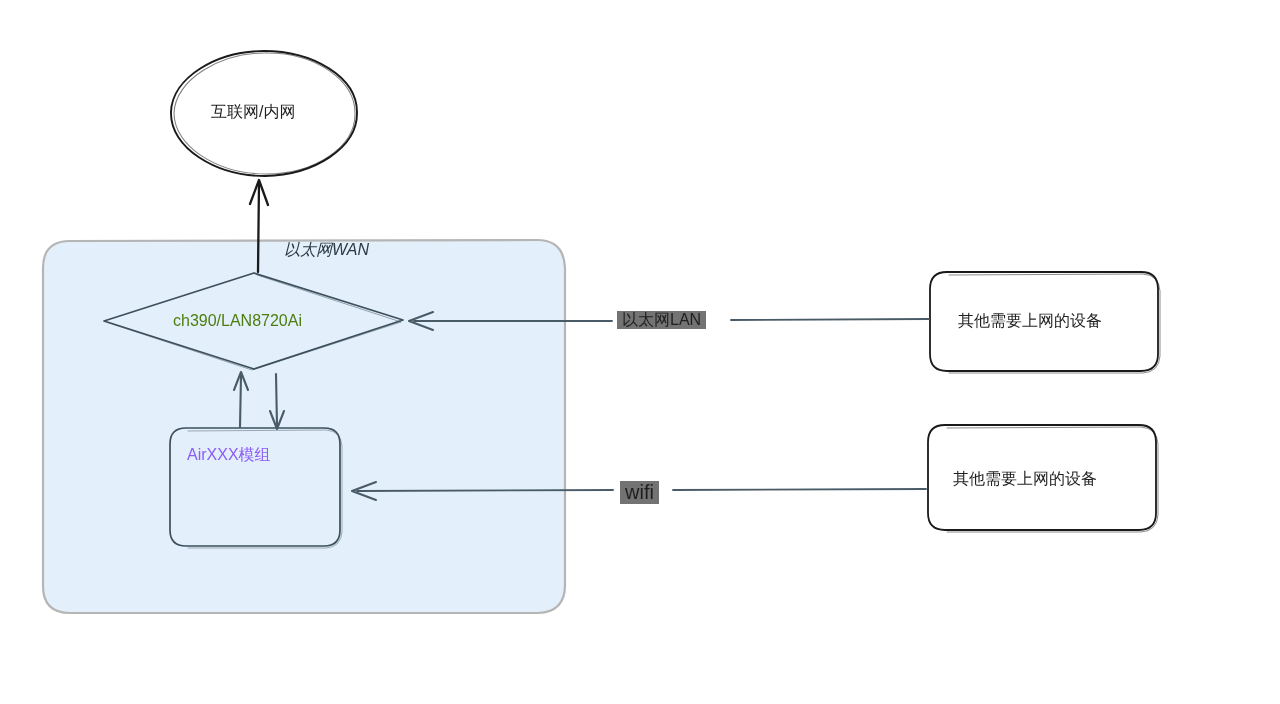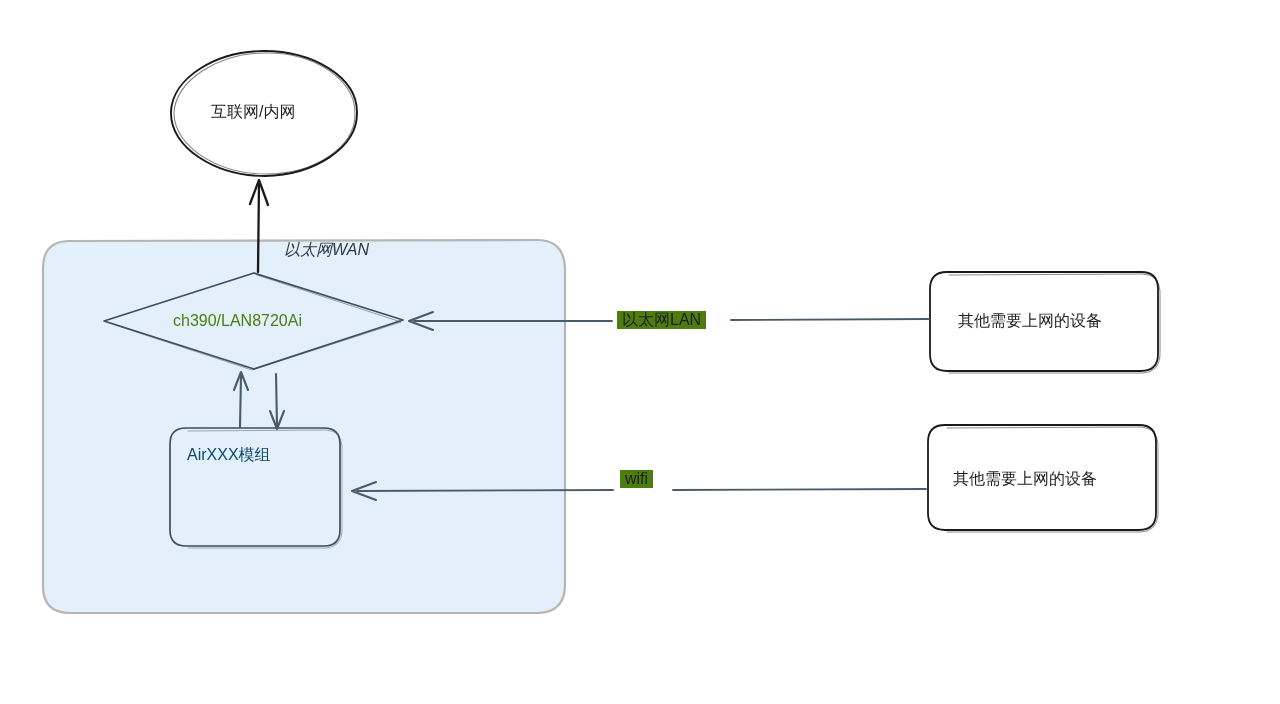--- a/index.html
+++ b/index.html
@@ -42,60 +42,60 @@
   .lbl-diamond {
     left: 173px;
     top: 312px;
     font-size: 16px;
     color: #4d7c0f;
   }
   .lbl-module {
     left: 187px;
     top: 446px;
     font-size: 16px;
-    color: #0c4a6e;
+    color: #8b5cf6;
   }
   .lbl-dev1 {
     left: 958px;
     top: 312px;
     font-size: 16px;
     color: #1f1f1f;
   }
   .lbl-dev2 {
     left: 953px;
     top: 470px;
     font-size: 16px;
     color: #1f1f1f;
   }
   .edge-label {
     position: absolute;
     white-space: nowrap;
     pointer-events: none;
-    background: #4d7c0f;
+    background: #737373;
     line-height: 1.15;
   }
   .lbl-wan {
     left: 284px;
     top: 241px;
     font-size: 16px;
     color: #2b3a45;
     background: transparent;
     font-style: italic;
   }
   .lbl-lan {
     left: 617px;
     top: 311px;
     font-size: 16px;
     color: #1f1f1f;
     padding: 0 5px;
   }
   .lbl-wifi {
     left: 620px;
-    top: 470px;
-    font-size: 16px;
+    top: 481px;
+    font-size: 20px;
     color: #1f1f1f;
     padding: 0 5px;
   }
 </style>
 </head>
 <body>
 
 <div id="canvas">
 
   <svg class="layer" viewBox="0 0 1280 704">

